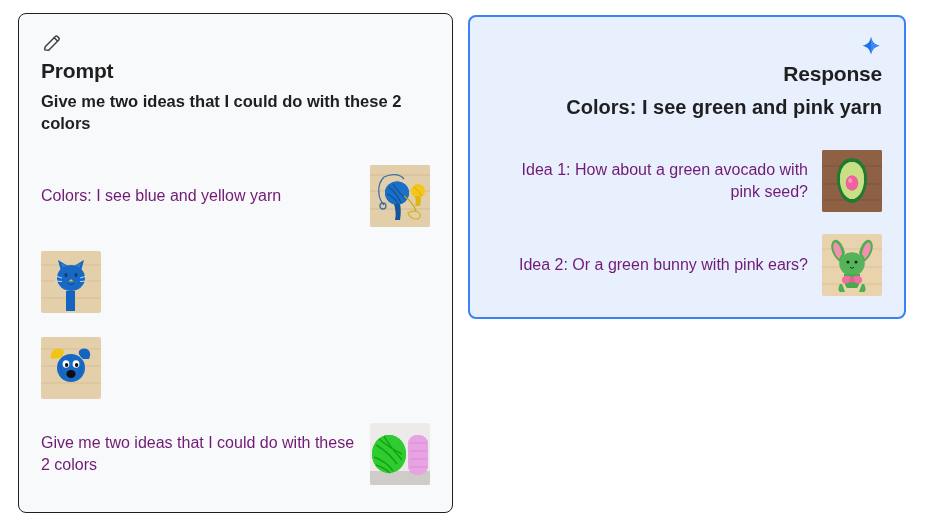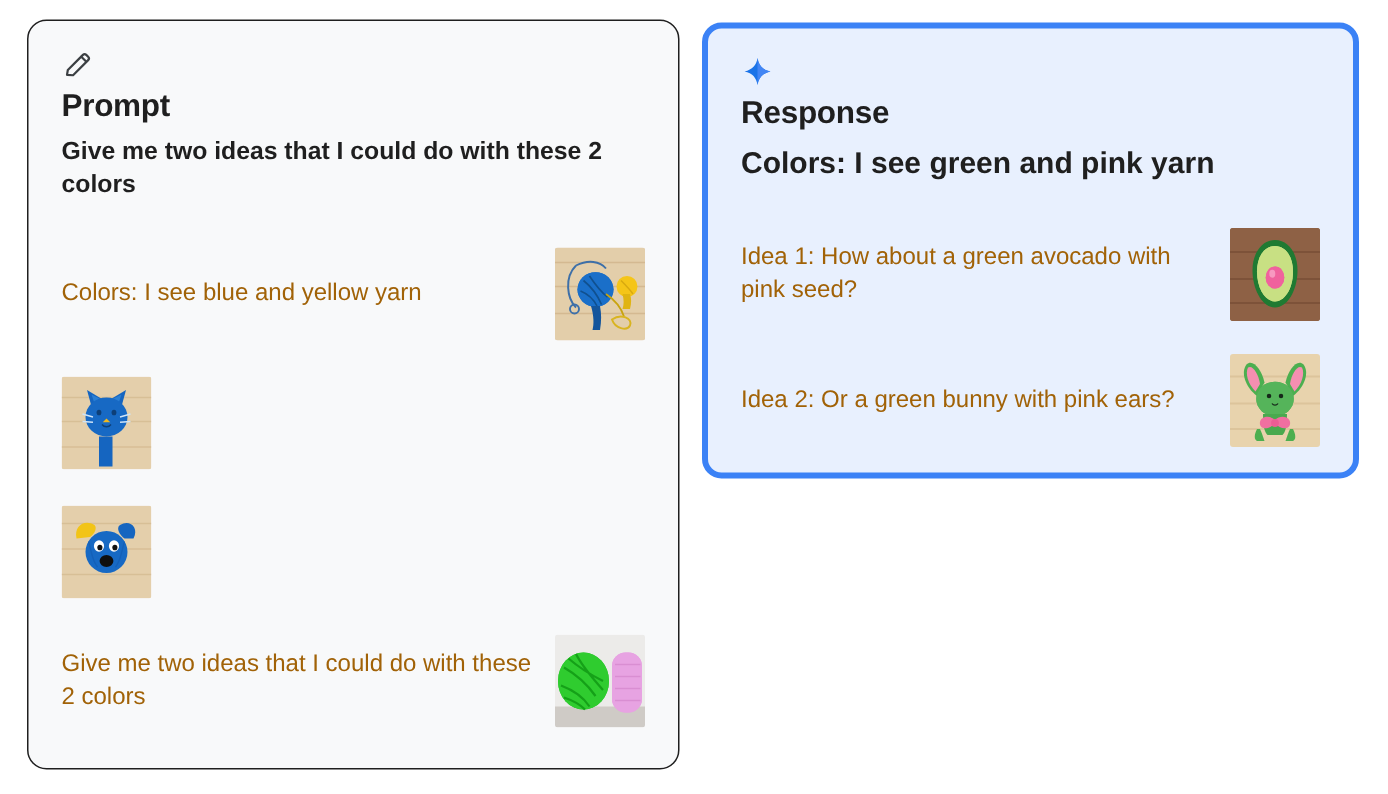--- a/index.html
+++ b/index.html
@@ -13,39 +13,40 @@
     position: relative;
     overflow: hidden;
     font-family: "Liberation Sans", sans-serif;
     -webkit-font-smoothing: antialiased;
   }
 
   
   .card {
     position: absolute;
     box-sizing: border-box;
-    border-radius: 13px;
+    border-radius: 8px;
   }
   #prompt-card {
     left: 18px;
     top: 13px;
     width: 435px;
     height: 500px;
     background: #f8f9fa;
     border: 1.6px solid #1f1f1f;
     padding: 18px 22px 0 22px;
   }
   #response-card {
     left: 468px;
     top: 15px;
     width: 438px;
     height: 304px;
     background: #e8f0fe;
-    border: 4px solid #3b82f6;
+    border: 2px solid #3b82f6;
     padding: 18px 22px 0 22px;
+    text-align: right;
   }
 
   
   .card-icon {
     height: 24px;
     display: block;
     margin-bottom: 2px;
   }
   .card-title {
     font-size: 21px;
@@ -78,21 +79,21 @@
     justify-content: space-between;
     gap: 14px;
     min-height: 86px;
   }
   #prompt-card .row { min-height: 86px; }
   #response-card .row { min-height: 84px; }
 
   .row-text {
     font-size: 16px;
     font-weight: 400;
-    color: #a16207;
+    color: #701a75;
     line-height: 1.33;
     flex: 1 1 auto;
     max-width: 330px;
   }
   #response-card .row-text { max-width: 330px; }
 
   .thumb {
     flex: 0 0 auto;
     width: 60px;
     height: 62px;

